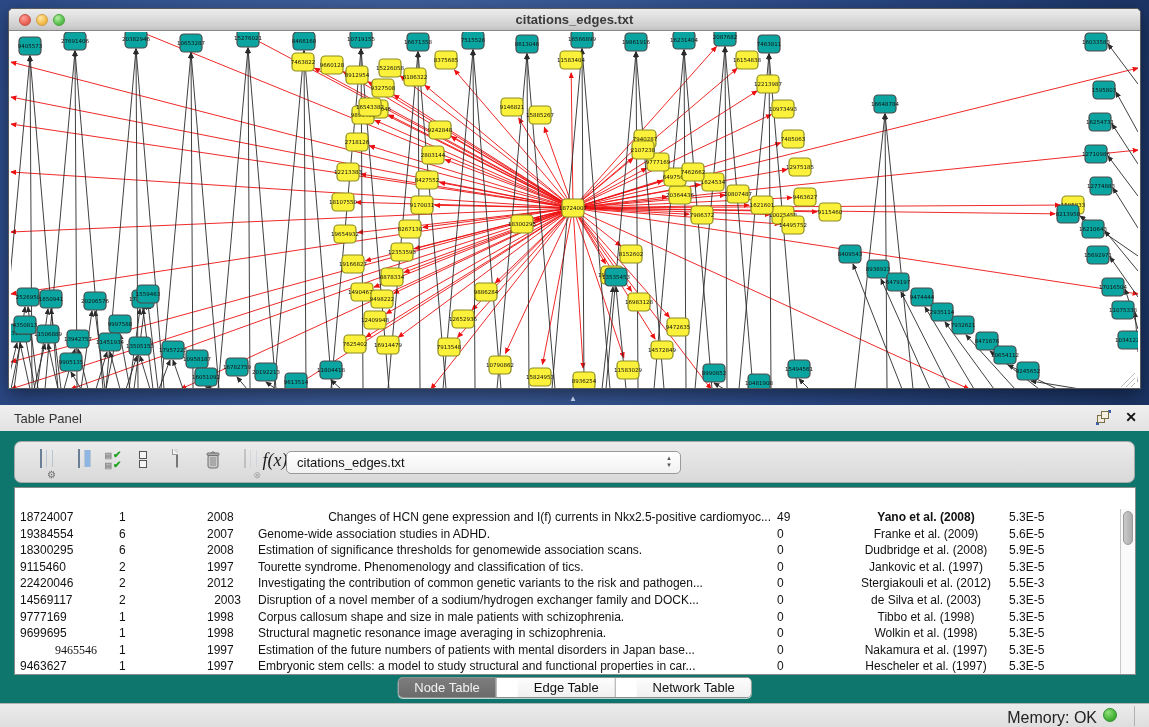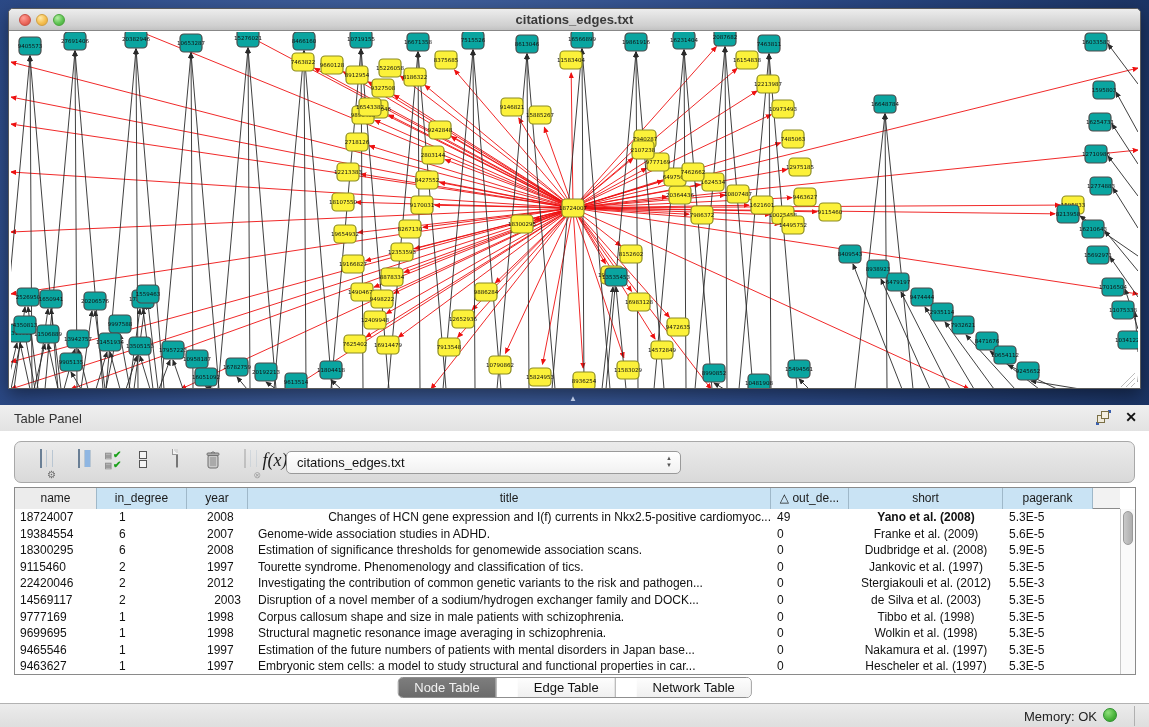--- a/index.html
+++ b/index.html
@@ -19,21 +19,21 @@
   .t-red   { left:10px; background:radial-gradient(circle at 35% 30%, #ff9d94, #ec6a5e 55%, #d0483c); border:1px solid #c94d42; }
   .t-yel   { left:27px; background:radial-gradient(circle at 35% 30%, #ffe9a8, #f5bf4f 55%, #dfa33c); border:1px solid #d2a03f; }
   .t-grn   { left:44px; background:radial-gradient(circle at 35% 30%, #b6efa5, #61c555 55%, #3fa534); border:1px solid #4aa53c; }
   .win-title { position:absolute; left:0; right:0; top:3px; text-align:center;
     font-size:13px; font-weight:bold; color:#3a3a3a; }
   .canvas { position:absolute; left:2px; top:23px; width:1127px; height:357px; background:#fff; }
   .canvas svg { display:block; }
   .divider-arrow { position:absolute; left:569px; top:394px; font-size:8px; color:#b9c6e0; }
 
   
-  .table-panel { position:absolute; left:0; top:405px; width:1149px; height:322px; background:#ffffff; }
+  .table-panel { position:absolute; left:0; top:405px; width:1149px; height:322px; background:#0f766e; }
   .panel-header { position:absolute; left:0; top:0; width:100%; height:26px;
     background:linear-gradient(#efefef,#e2e2e2); }
   .panel-title { position:absolute; left:14px; top:6px; font-size:13px; color:#333; }
   .float-icon { position:absolute; right:38px; top:6px; width:14px; height:14px; }
   .float-icon .sq1 { position:absolute; left:0; top:4px; width:8px; height:8px; border:1px solid #7a6f45; background:#efeadb; }
   .float-icon .sq2 { position:absolute; left:4px; top:0; width:8px; height:8px; border:1px solid #7a6f45; background:#f4f0e3; }
   .float-icon .dot1{ position:absolute; left:-1px; top:11px; width:3px; height:3px; background:#3a5fae; }
   .float-icon .dot2{ position:absolute; left:11px; top:-1px; width:3px; height:3px; background:#3a5fae; }
   .close-icon { position:absolute; right:12px; top:4px; font-size:14px; font-weight:bold; color:#111; line-height:16px; }
 
@@ -80,21 +80,21 @@
 
   .tabs { position:absolute; left:50%; top:272px; transform:translateX(-50%); display:flex; height:21px;
     border:1px solid #8f8f8f; border-radius:5px; overflow:hidden; background:#fff; box-shadow:0 1px 0 rgba(255,255,255,.7);gap:21px; }
   .tab { font-size:13px; padding:0 16px; line-height:19px; color:#111;
     background:linear-gradient(#fdfdfd,#f0f0f0); border-right:1px solid #a5a5a5; cursor:default; }
   .tab:last-child { border-right:none; }
   .tab.active { background:linear-gradient(#7d7d7d,#6b6b6b); color:#f2f2f2; }
 
   .statusbar { position:absolute; left:0; bottom:0; width:100%; height:24px;
     background:linear-gradient(#ececec,#dedede); border-top:1px solid #b2b2b2; }
-  .mem-label { position:absolute; right:52px; top:5px; font-size:13px; color:#222; }
+  .mem-label { position:absolute; right:52px; top:5px; font-size:16px; color:#222; }
   .mem-dot { position:absolute; right:32px; top:4px; width:14px; height:14px; border-radius:50%;
     border:1px solid #2e8f2e; background:radial-gradient(circle at 35% 30%, #8fe07a, #48b33a 60%, #349427); }
   .status-div { position:absolute; right:14px; top:2px; width:1px; height:20px; background:#b0b0b0; }
 </style>
 </head>
 <body>
 
 <div class="desktop">
   <div class="net-window">
     <div class="titlebar">
@@ -854,29 +854,20 @@
     <span class="tb-icon" style="left:246px">
       <span class="fx">f(x)</span>
     </span>
     <span class="dropdown">
       <span>citations_edges.txt</span>
       <span class="dd-arrows">▲<br>▼</span>
     </span>
   </div>
 
   <div class="data-table">
-    <div class="thead" id="thead">
-        <div class="th gray" style="width: 82px;">name</div>
-        <div class="th" style="width: 90px;">in_degree</div>
-        <div class="th" style="width: 61px;">year</div>
-        <div class="th" style="width: 523px;">title</div>
-        <div class="th" style="width: 78px;">△ out_de...</div>
-        <div class="th" style="width: 154px;">short</div>
-        <div class="th" style="width: 90px;">pagerank</div>
-      </div>
     <div class="tbody" id="tbody">
         <div class="tr">
           <div class="td" style="width: 82px; text-align: left; padding-left: 5px;">18724007</div>
           <div class="td" style="width: 90px; text-align: left; padding-left: 22px;">1</div>
           <div class="td" style="width: 61px; text-align: left; padding-left: 20px;">2008</div>
           <div class="td" style="width: 523px; text-align: right; padding-left: 10px;">Changes of HCN gene expression and I(f) currents in Nkx2.5-positive cardiomyoc...</div>
           <div class="td" style="width: 78px; text-align: left; padding-left: 6px;">49</div>
           <div class="td" style="width: 154px; text-align: center; padding-left: 0px; font-weight: bold;">Yano et al. (2008)</div>
           <div class="td" style="width: 90px; text-align: left; padding-left: 6px;">5.3E-5</div>
         </div>
@@ -937,21 +928,21 @@
         <div class="tr">
           <div class="td" style="width: 82px; text-align: left; padding-left: 5px;">9699695</div>
           <div class="td" style="width: 90px; text-align: left; padding-left: 22px;">1</div>
           <div class="td" style="width: 61px; text-align: left; padding-left: 20px;">1998</div>
           <div class="td" style="width: 523px; text-align: left; padding-left: 10px;">Structural magnetic resonance image averaging in schizophrenia.</div>
           <div class="td" style="width: 78px; text-align: left; padding-left: 6px;">0</div>
           <div class="td" style="width: 154px; text-align: center; padding-left: 0px;">Wolkin et al. (1998)</div>
           <div class="td" style="width: 90px; text-align: left; padding-left: 6px;">5.3E-5</div>
         </div>
         <div class="tr">
-          <div class="td" style="width: 82px; text-align: left; padding-left: 5px;">9465546</div>
+          <div class="td" style="width: 82px; text-align: right; padding-left: 21px; font-family: Liberation Serif, serif;">9465546</div>
           <div class="td" style="width: 90px; text-align: left; padding-left: 22px;">1</div>
           <div class="td" style="width: 61px; text-align: left; padding-left: 20px;">1997</div>
           <div class="td" style="width: 523px; text-align: left; padding-left: 10px;">Estimation of the future numbers of patients with mental disorders in Japan base...</div>
           <div class="td" style="width: 78px; text-align: left; padding-left: 6px;">0</div>
           <div class="td" style="width: 154px; text-align: center; padding-left: 0px;">Nakamura et al. (1997)</div>
           <div class="td" style="width: 90px; text-align: left; padding-left: 6px;">5.3E-5</div>
         </div>
         <div class="tr">
           <div class="td" style="width: 82px; text-align: left; padding-left: 5px;">9463627</div>
           <div class="td" style="width: 90px; text-align: left; padding-left: 22px;">1</div>

